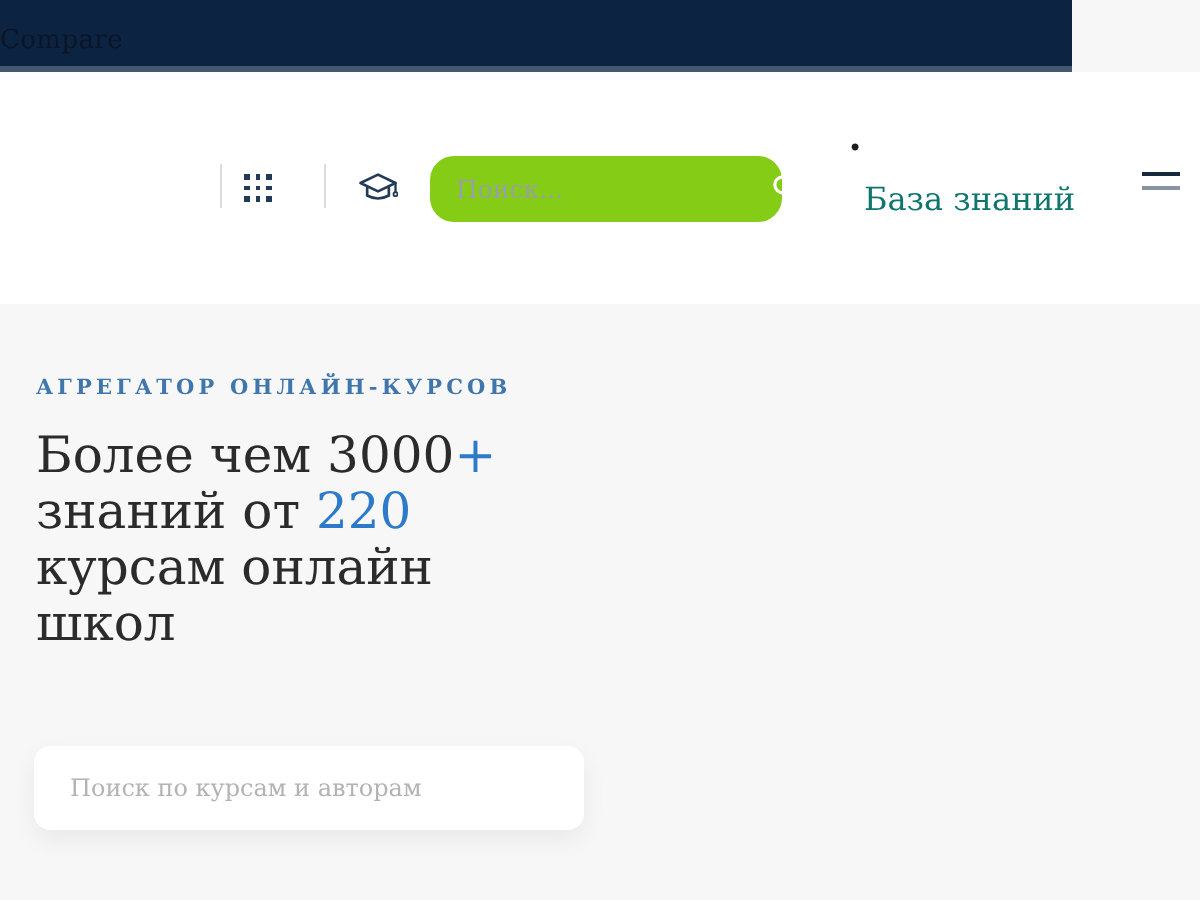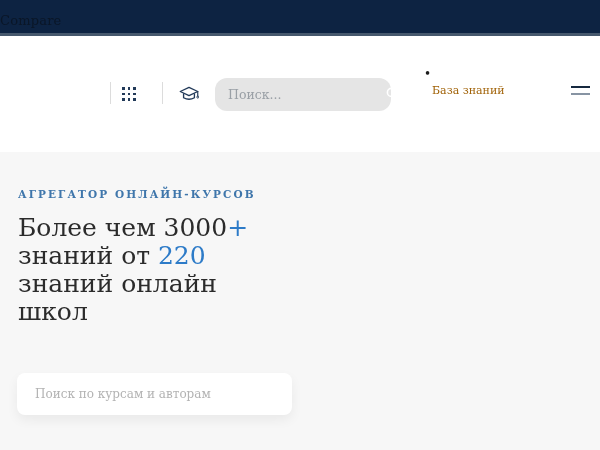--- a/index.html
+++ b/index.html
@@ -1,47 +1,47 @@
 <!DOCTYPE html>
 <html><head>
 <meta charset="utf-8">
 <style>
   * { margin:0; padding:0; box-sizing:border-box; }
   html,body { width:600px; height:450px; }
   body { font-family:"DejaVu Serif", serif; background:#f7f7f7; }
   .page { position:relative; width:600px; height:450px; overflow:hidden; background:#f7f7f7; }
 
   
-  .topbar { position:absolute; left:0; top:0; width:600px; height:36px;
+  .topbar { position:absolute; left:0; top:0; width:536px; height:36px;
             background:#0d2342; border-bottom:3px solid #46586d; }
   .compare { position:absolute; left:0px; top:13px; font-size:13px; color:#0a1627; letter-spacing:.2px; }
 
   
   .header { position:absolute; left:0; top:36px; width:600px; height:116px; background:#ffffff; }
   .vdiv { position:absolute; top:46px; width:1px; height:22px; background:#dcdcdc; }
   .vdiv.d1 { left:110px; } .vdiv.d2 { left:162px; }
 
   .grid-icon { position:absolute; left:122px; top:51px; width:14px; height:14px;
                display:grid; grid-template-columns:repeat(3,1fr); grid-template-rows:repeat(3,1fr); gap:3px; }
   .grid-icon i { background:#223a59; width:2.6px; height:2.6px; display:block; }
 
   .cap-icon { position:absolute; left:179px; top:49px; width:20px; height:18px; }
   .cap-icon svg { display:block; }
 
   .hsearch { position:absolute; left:215px; top:42px; width:176px; height:33px;
-             background:#e5e5e5; border-radius:12px; display:flex; align-items:center; }
+             background:#84cc16; border-radius:12px; display:flex; align-items:center; }
   .hsearch input { flex:1; height:100%; border:0; background:transparent; outline:none;
                    font-family:"DejaVu Serif", serif; font-size:12.5px; color:#333; padding-left:13px; }
   .hsearch input::placeholder { color:#9aa0a6; opacity:1; }
   .hsearch-btn { width:30px; height:33px; border:0; background:transparent; cursor:pointer;
                  display:flex; align-items:center; justify-content:center; }
 
   .nav-item { position:absolute; left:424px; top:33px; cursor:pointer; }
   .nav-bullet { display:block; font-size:12px; line-height:10px; color:#1c1c1c; }
-  .nav-label { display:block; margin-left:8px; margin-top:5px; font-size:11px; color:#a16207; white-space:nowrap; }
+  .nav-label { display:block; margin-left:8px; margin-top:11px; font-size:16px; color:#0f766e; white-space:nowrap; }
 
   .burger { position:absolute; left:571px; top:50px; width:19px; height:11px; cursor:pointer; }
   .burger .b1 { position:absolute; left:0; top:0; width:19px; height:2.4px; background:#16293f; }
   .burger .b2 { position:absolute; left:0; top:7px; width:19px; height:2.4px; background:#8794a3; }
 
   
   .hero { position:absolute; left:0; top:152px; width:591px; height:298px; background:#f7f7f7;padding-left:38px; }
   .eyebrow { position:absolute; left:18px; top:36px; font-size:10.5px; font-weight:700;
              letter-spacing:2.1px; color:#3f76ab; }
   .title { position:absolute; left:18px; top:62px; width:276px; font-size:25px; line-height:28px;
@@ -110,21 +110,21 @@
 
     <div class="burger">
       <span class="b1"></span>
         <span class="b2"></span>
     </div>
   </div>
 
   <div class="hero">
     <div class="eyebrow">АГРЕГАТОР ОНЛАЙН-КУРСОВ</div>
 
-    <h1 class="title"><span>Более чем 3000</span><span class="accent">+</span><span> знаний от </span><span class="accent">220</span><span> знаний онлайн школ</span></h1>
+    <h1 class="title"><span>Более чем 3000</span><span class="accent">+</span><span> знаний от </span><span class="accent">220</span><span> курсам онлайн школ</span></h1>
 
 
     <div class="hero-search">
       <input type="text" placeholder="Поиск по курсам и авторам" style="">
     </div>
   </div>
 
 </div>
 
 </body></html>

